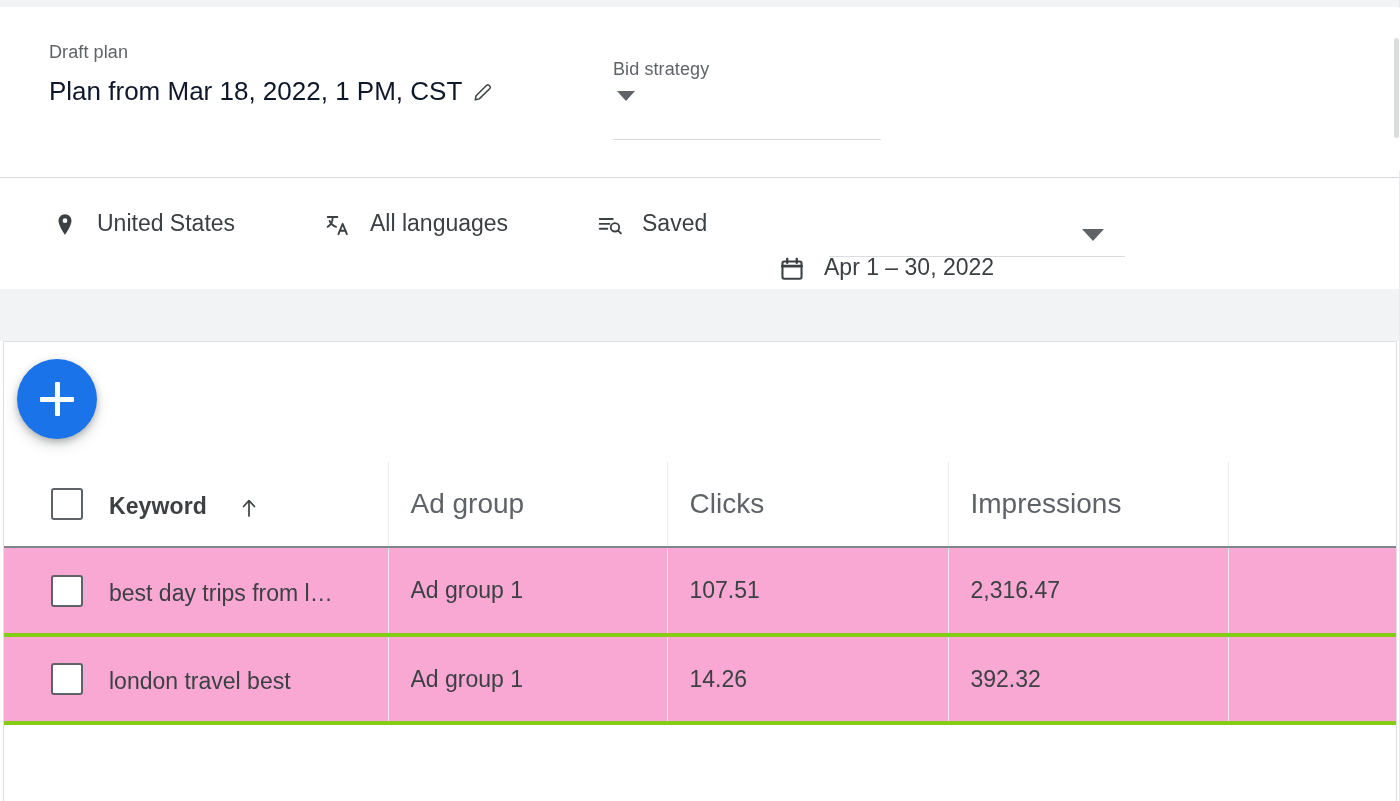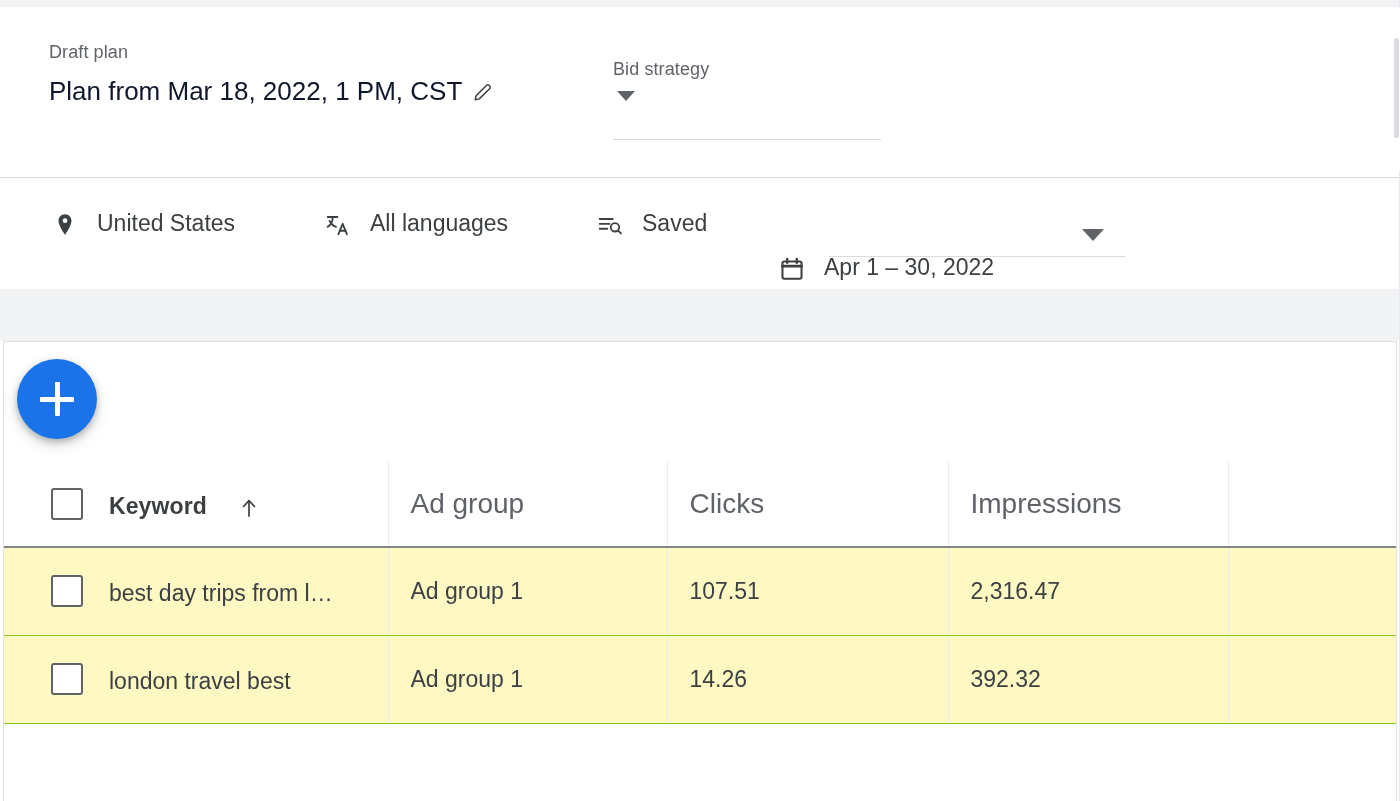--- a/index.html
+++ b/index.html
@@ -215,22 +215,22 @@
     background: #ffffff;
     padding: 0 22px;
     font-weight: normal;
   }
   .kw-table th.last-col { border-right: none; }
 
   .kw-table td {
     height: 88px;
     vertical-align: middle;
     border-right: 1px solid #e8eaed;
-    border-bottom: 1px solid #84cc16;
-    background: #fef9c3;
+    border-bottom: 4px solid #84cc16;
+    background: #f9a8d4;
     padding: 0 22px;
   }
   .kw-table td.last-col { border-right: none; }
 
   .th-keyword-cell, .td-keyword-cell {
     padding: 0 0 0 47px !important;
   }
 
   .cell-flex {
     display: flex;

